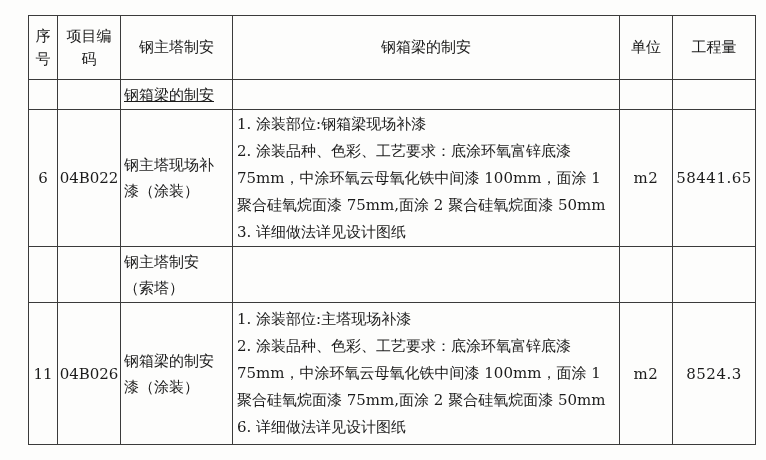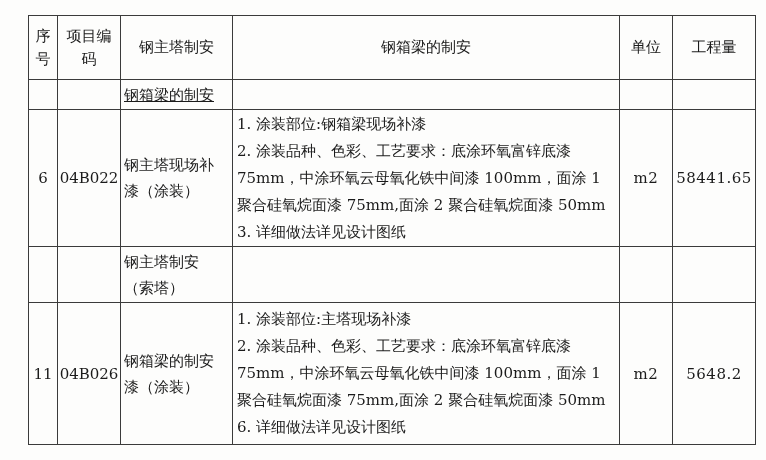--- a/index.html
+++ b/index.html
@@ -122,17 +122,17 @@
       <td class="c-center">11</td>
       <td class="c-center">04B026</td>
       <td class="c-name">钢箱梁的制安
 漆（涂装）</td>
       <td class="c-desc">1. 涂装部位:主塔现场补漆
 2. 涂装品种、色彩、工艺要求：底涂环氧富锌底漆
 75mm，中涂环氧云母氧化铁中间漆 100mm，面涂 1
 聚合硅氧烷面漆 75mm,面涂 2 聚合硅氧烷面漆 50mm
 6. 详细做法详见设计图纸</td>
       <td class="c-unit">m2</td>
-      <td class="c-qty">5648.2</td>
+      <td class="c-qty">8524.3</td>
     </tr>
   </tbody>
     </table>
 </div>
 
 </body></html>

